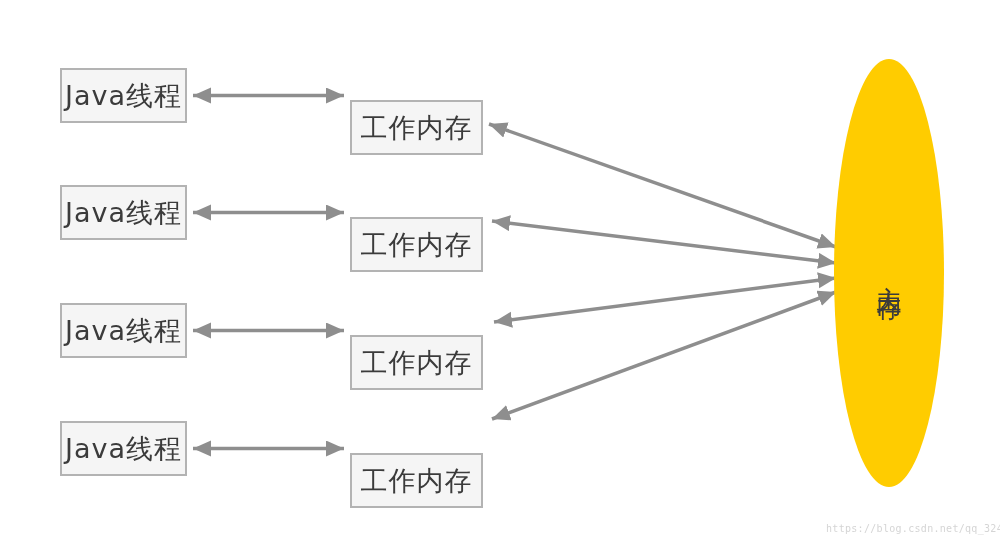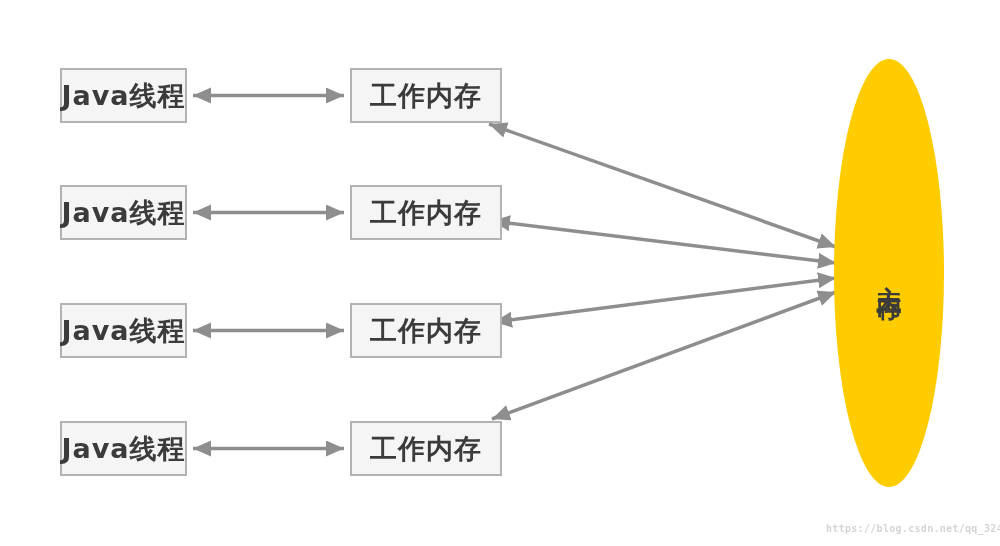--- a/index.html
+++ b/index.html
@@ -4,21 +4,20 @@
 <style>
   * { margin: 0; padding: 0; box-sizing: border-box; }
   html, body { background: #ffffff; }
   .canvas {
     position: relative;
     width: 1000px;
     height: 546px;
     background: #ffffff;
     overflow: hidden;
     font-family: "DejaVu Sans", "Liberation Sans", sans-serif;
-    font-weight: bold;
   }
   .arrow-layer {
     position: absolute;
     left: 0; top: 0;
     width: 1000px; height: 546px;
   }
   .arrow-layer line {
     stroke: #8e8e8e;
     stroke-width: 3.5;
   }
@@ -28,21 +27,21 @@
     align-items: center;
     justify-content: center;
     background: #f5f5f5;
     border: 2px solid #b3b3b3;
     color: #3b3b3b;
     font-size: 27px;
     letter-spacing: 1px;
     white-space: nowrap;
   }
   .thread-box { left: 60px; width: 127px; height: 55px; }
-  .workmem-box { left: 350px; width: 152px; height: 55px; }
+  .workmem-box { left: 350px; width: 133px; height: 55px; margin-top: 32px; }
   .row-0 { top: 68px; }
   .row-1 { top: 185px; }
   .row-2 { top: 303px; }
   .row-3 { top: 421px; }
   .main-memory {
     position: absolute;
     left: 834px; top: 59px;
     width: 110px; height: 428px;
     background: #FFCC00;
     border-radius: 50%;

